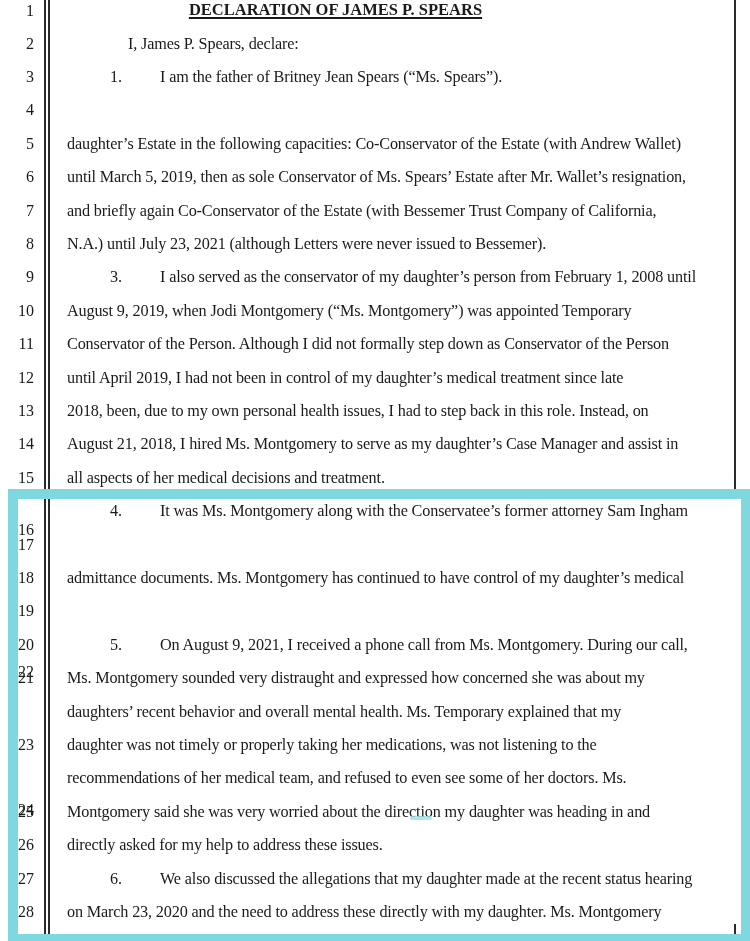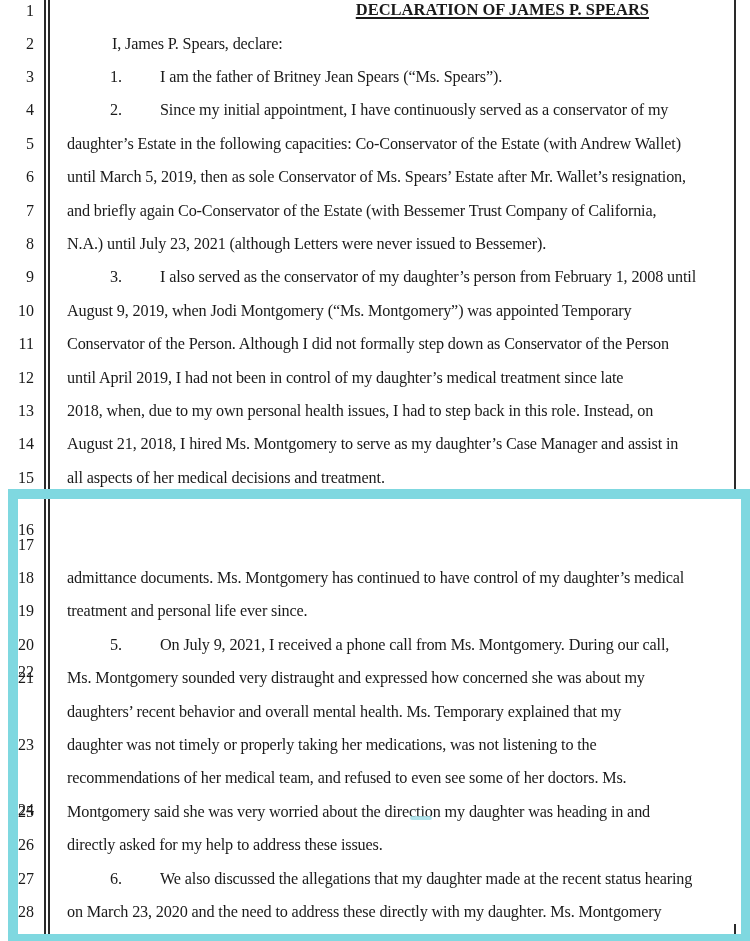--- a/index.html
+++ b/index.html
@@ -5,22 +5,22 @@
   html, body { margin: 0; padding: 0; background: #ffffff; }
   body { width: 750px; height: 941px; position: relative; overflow: hidden;
          font-family: "Liberation Serif", "DejaVu Serif", serif; color: #1a1a1a; }
   .page { position: absolute; left: 0; top: 0; width: 750px; height: 941px; }
   .rule-left-a { position: absolute; left: 44px; top: 0; width: 1.5px; height: 941px; background: #2a2a2a; }
   .rule-left-b { position: absolute; left: 48px; top: 0; width: 1.5px; height: 941px; background: #2a2a2a; }
   .rule-right { position: absolute; left: 734px; top: 0; width: 1.5px; height: 941px; background: #2a2a2a; }
   .ln { position: absolute; left: 0; width: 34px; text-align: right; font-size: 16px; line-height: 20px; }
   .row { position: absolute; left: 67px; font-size: 16.2px; line-height: 20px; white-space: nowrap; letter-spacing: -0.15px; }
   .row .pnum { display: inline-block; width: 50px; margin-left: 43px; }
-  .row.indent { left: 112px; }
-  .title { position: absolute; left: 0; width: 627px; text-align: right; top: 0px; font-size: 16.5px; line-height: 20px;
+  .row.indent { left: 128px; }
+  .title { position: absolute; left: 0; width: 627px; text-align: center; top: 0px; font-size: 16.5px; line-height: 20px;
            font-weight: bold; text-decoration: underline; text-decoration-thickness: 1.5px; text-underline-offset: 2px; }
   .title-inner { position: relative; left: 22px; }
   .highlight { position: absolute; left: 8px; top: 489px; width: 723px; height: 435px;
                border: 10px solid #7fd8e0; box-sizing: content-box; pointer-events: none; }
   .smudge { position: absolute; left: 410px; top: 816px; width: 22px; height: 4px; border-radius: 3px; background: #9fdfe8; opacity: 0.8; }
   .cover-right { position: absolute; left: 731px; top: 499px; width: 10px; height: 425px; background: #fff; }
 </style>
 </head>
 <body>
 
@@ -57,38 +57,37 @@
   <div class="ln" style="top:835px">26</div>
   <div class="ln" style="top:869px">27</div>
   <div class="ln" style="top:902px">28</div>
 
   <div class="title"><span class="title-inner">DECLARATION OF JAMES P. SPEARS</span></div>
 
   <div class="row indent" style="top:34px">I, James P. Spears, declare:</div>
 
   <div class="row" style="top:67px"><span class="pnum">1.</span><span>I am the father of Britney Jean Spears (“Ms. Spears”).</span></div>
 
-  <div class="row" style="top:100px"><span class="pnum">2.</span><span>Since my initial appointment, I have continuously served as a conservator of my</span></div>
   <div class="row" style="top:134px">daughter’s Estate in the following capacities: Co-Conservator of the Estate (with Andrew Wallet)</div>
   <div class="row" style="top:167px">until March 5, 2019, then as sole Conservator of Ms. Spears’ Estate after Mr. Wallet’s resignation,</div>
   <div class="row" style="top:201px">and briefly again Co-Conservator of the Estate (with Bessemer Trust Company of California,</div>
   <div class="row" style="top:234px">N.A.) until July 23, 2021 (although Letters were never issued to Bessemer).</div>
 
   <div class="row" style="top:267px"><span class="pnum">3.</span><span>I also served as the conservator of my daughter’s person from February 1, 2008 until</span></div>
   <div class="row" style="top:301px">August 9, 2019, when Jodi Montgomery (“Ms. Montgomery”) was appointed Temporary</div>
   <div class="row" style="top:334px">Conservator of the Person.  Although I did not formally step down as Conservator of the Person</div>
   <div class="row" style="top:368px">until April 2019, I had not been in control of my daughter’s medical treatment since late</div>
-  <div class="row" style="top:401px">2018, when, due to my own personal health issues, I had to step back in this role.  Instead, on</div>
+  <div class="row" style="top:401px">2018, been, due to my own personal health issues, I had to step back in this role.  Instead, on</div>
   <div class="row" style="top:434px">August 21, 2018, I hired Ms. Montgomery to serve as my daughter’s Case Manager and assist in</div>
   <div class="row" style="top:468px">all aspects of her medical decisions and treatment.</div>
 
+  <div class="row" style="top:501px"><span class="pnum">4.</span><span>It was Ms. Montgomery along with the Conservatee’s former attorney Sam Ingham</span></div>
   <div class="row" style="top:568px">admittance documents.  Ms. Montgomery has continued to have control of my daughter’s medical</div>
-  <div class="row" style="top:601px">treatment and personal life ever since.</div>
 
-  <div class="row" style="top:635px"><span class="pnum">5.</span><span>On July 9, 2021, I received a phone call from Ms. Montgomery.  During our call,</span></div>
+  <div class="row" style="top:635px"><span class="pnum">5.</span><span>On August 9, 2021, I received a phone call from Ms. Montgomery.  During our call,</span></div>
   <div class="row" style="top:668px">Ms. Montgomery sounded very distraught and expressed how concerned she was about my</div>
   <div class="row" style="top:702px">daughters’ recent behavior and overall mental health.  Ms. Temporary explained that my</div>
   <div class="row" style="top:768px">recommendations of her medical team, and refused to even see some of her doctors.  Ms.</div>
   <div class="row" style="top:735px">daughter was not timely or properly taking her medications, was not listening to the</div>
   <div class="row" style="top:802px">Montgomery said she was very worried about the direction my daughter was heading in and</div>
   <div class="row" style="top:835px">directly asked for my help to address these issues.</div>
 
   <div class="row" style="top:869px"><span class="pnum">6.</span><span>We also discussed the allegations that my daughter made at the recent status hearing</span></div>
   <div class="row" style="top:902px">on March 23, 2020 and the need to address these directly with my daughter.  Ms. Montgomery</div>
 

